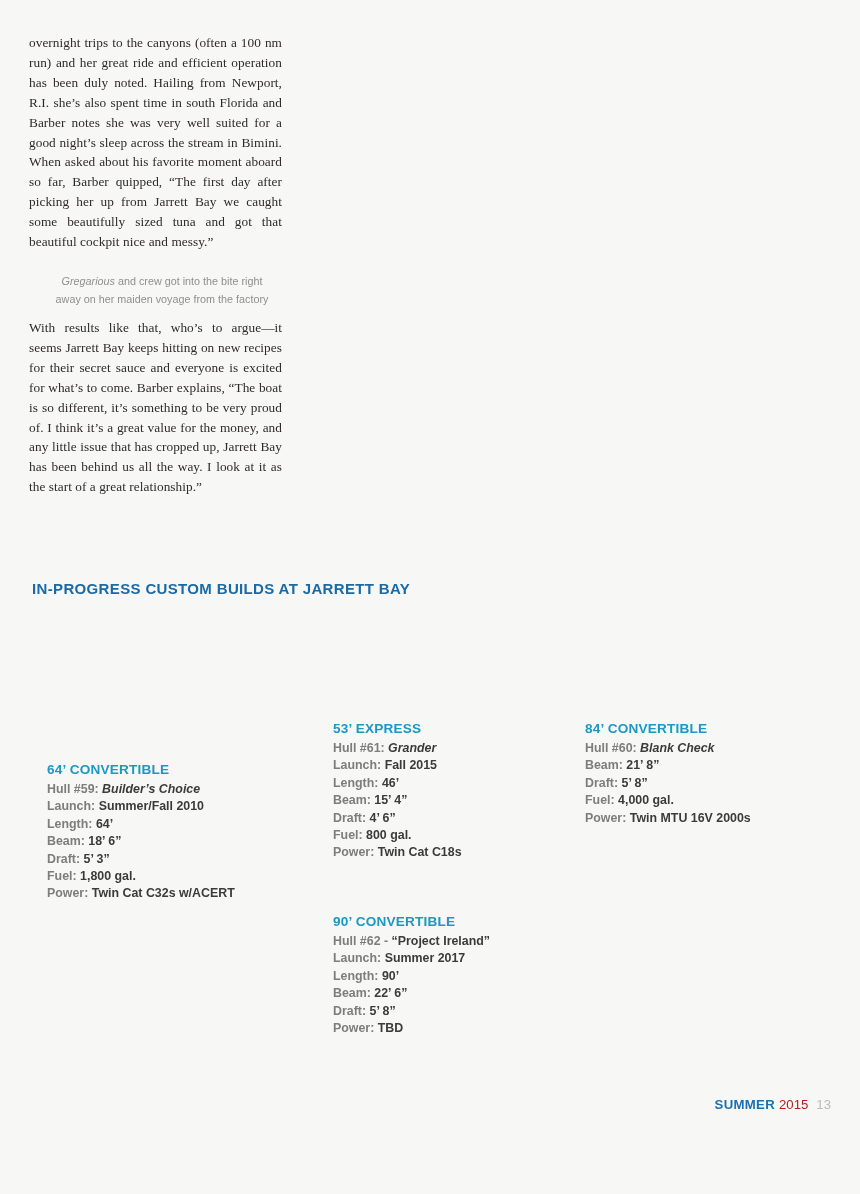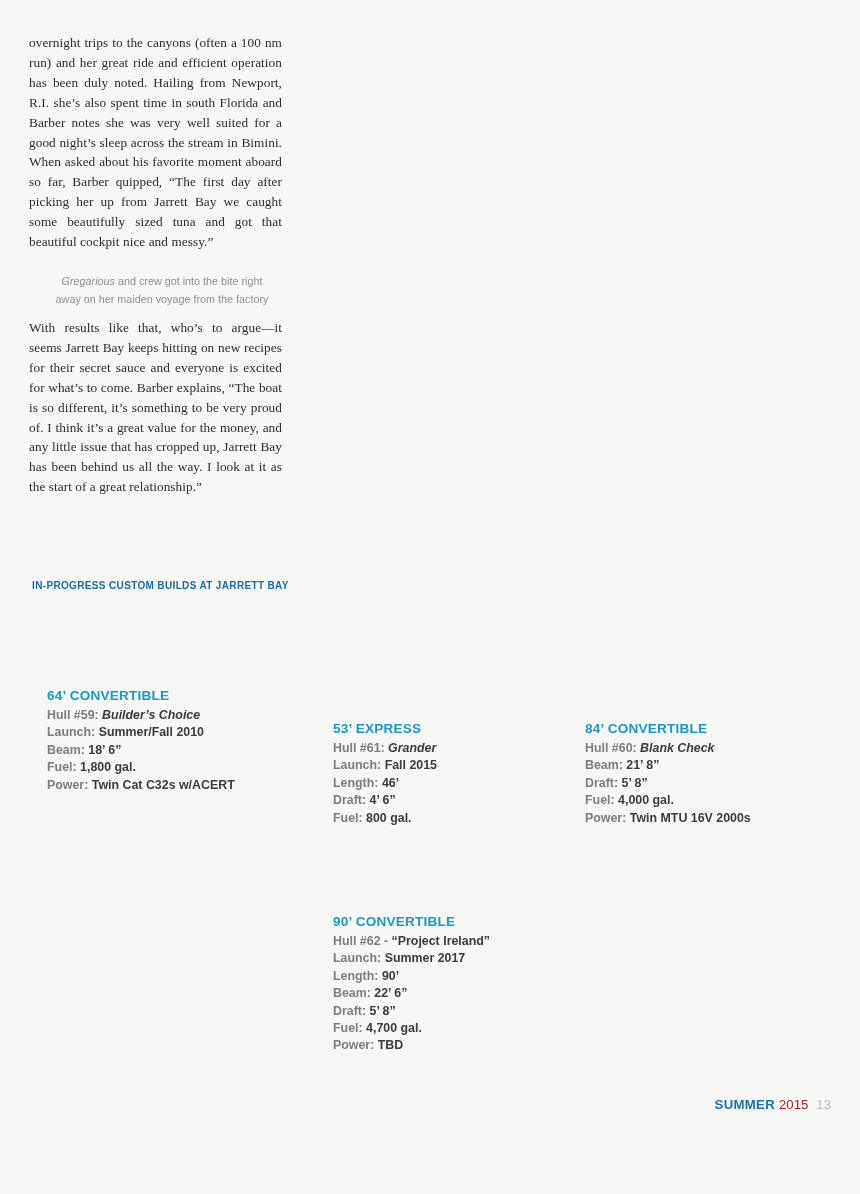--- a/index.html
+++ b/index.html
@@ -64,32 +64,32 @@
     top: 318px;
     width: 253px;
   }
 
   
   .section-heading {
     position: absolute;
     left: 32px;
     top: 580px;
     font-family: "Liberation Sans", sans-serif;
-    font-size: 10px;
+    font-size: 15px;
     font-weight: bold;
     color: #1a6aa6;
     letter-spacing: 0.35px;
   }
 
   
   .build {
     position: absolute;
     width: 260px;
   }
-  .build-1 { left: 47px;  top: 688px; }
+  .build-1 { left: 47px;  top: 762px; }
   .build-2 { left: 333px; top: 721px; }
   .build-3 { left: 585px; top: 721px; }
   .build-4 { left: 333px; top: 914px; }
 
   .build-title {
     font-family: "Liberation Sans", sans-serif;
     font-size: 13.6px;
     font-weight: bold;
     color: #1c98c2;
     letter-spacing: 0.2px;
@@ -157,34 +157,38 @@
     <p class="para">With results like that, who’s to argue—it seems Jarrett Bay keeps hitting on new recipes for  their secret sauce and everyone is excited for what’s to come. Barber explains, “The boat is so different, it’s something to be very proud of. I think it’s a great value for the money, and any little issue that has cropped up, Jarrett Bay has been behind us all the way. I look at it as the start of a great relationship.”</p>
   </div>
 
   <div class="section-heading">IN-PROGRESS CUSTOM BUILDS AT JARRETT BAY</div>
 
   <div class="build build-1">
     <div class="build-title">64’ CONVERTIBLE</div>
     <ul class="spec-list">
         <li class="spec-row"><span class="spec-label">Hull #59:</span> <span class="spec-value italic">Builder’s Choice</span></li>
         <li class="spec-row"><span class="spec-label">Launch:</span> <span class="spec-value">Summer/Fall 2010</span></li>
+        <li class="spec-row"><span class="spec-label">Length:</span> <span class="spec-value">64’</span></li>
         <li class="spec-row"><span class="spec-label">Beam:</span> <span class="spec-value">18’ 6”</span></li>
+        <li class="spec-row"><span class="spec-label">Draft:</span> <span class="spec-value">5’ 3”</span></li>
         <li class="spec-row"><span class="spec-label">Fuel:</span> <span class="spec-value">1,800 gal.</span></li>
         <li class="spec-row"><span class="spec-label">Power:</span> <span class="spec-value">Twin Cat C32s w/ACERT</span></li>
       </ul>
   </div>
 
   <div class="build build-2">
     <div class="build-title">53’ EXPRESS</div>
     <ul class="spec-list">
         <li class="spec-row"><span class="spec-label">Hull #61:</span> <span class="spec-value italic">Grander</span></li>
         <li class="spec-row"><span class="spec-label">Launch:</span> <span class="spec-value">Fall 2015</span></li>
         <li class="spec-row"><span class="spec-label">Length:</span> <span class="spec-value">46’</span></li>
+        <li class="spec-row"><span class="spec-label">Beam:</span> <span class="spec-value">15’ 4”</span></li>
         <li class="spec-row"><span class="spec-label">Draft:</span> <span class="spec-value">4’ 6”</span></li>
         <li class="spec-row"><span class="spec-label">Fuel:</span> <span class="spec-value">800 gal.</span></li>
+        <li class="spec-row"><span class="spec-label">Power:</span> <span class="spec-value">Twin Cat C18s</span></li>
       </ul>
   </div>
 
   <div class="build build-3">
     <div class="build-title">84’ CONVERTIBLE</div>
     <ul class="spec-list">
         <li class="spec-row"><span class="spec-label">Hull #60:</span> <span class="spec-value italic">Blank Check</span></li>
         <li class="spec-row"><span class="spec-label">Beam:</span> <span class="spec-value">21’ 8”</span></li>
         <li class="spec-row"><span class="spec-label">Draft:</span> <span class="spec-value">5’ 8”</span></li>
         <li class="spec-row"><span class="spec-label">Fuel:</span> <span class="spec-value">4,000 gal.</span></li>
@@ -193,21 +197,20 @@
   </div>
 
   <div class="build build-4">
     <div class="build-title">90’ CONVERTIBLE</div>
     <ul class="spec-list">
         <li class="spec-row"><span class="spec-label">Hull #62 -</span> <span class="spec-value">“Project Ireland”</span></li>
         <li class="spec-row"><span class="spec-label">Launch:</span> <span class="spec-value">Summer 2017</span></li>
         <li class="spec-row"><span class="spec-label">Length:</span> <span class="spec-value">90’</span></li>
         <li class="spec-row"><span class="spec-label">Beam:</span> <span class="spec-value">22’ 6”</span></li>
         <li class="spec-row"><span class="spec-label">Draft:</span> <span class="spec-value">5’ 8”</span></li>
-        <li class="spec-row"><span class="spec-label">Fuel:</span> <span class="spec-value">4,700 gal.</span></li>
         <li class="spec-row"><span class="spec-label">Power:</span> <span class="spec-value">TBD</span></li>
       </ul>
   </div>
 
   <div class="footer">
     <span class="footer-season">SUMMER</span><span class="footer-year">2015</span><span class="footer-pageno">13</span>
   </div>
 
 </div>
 

